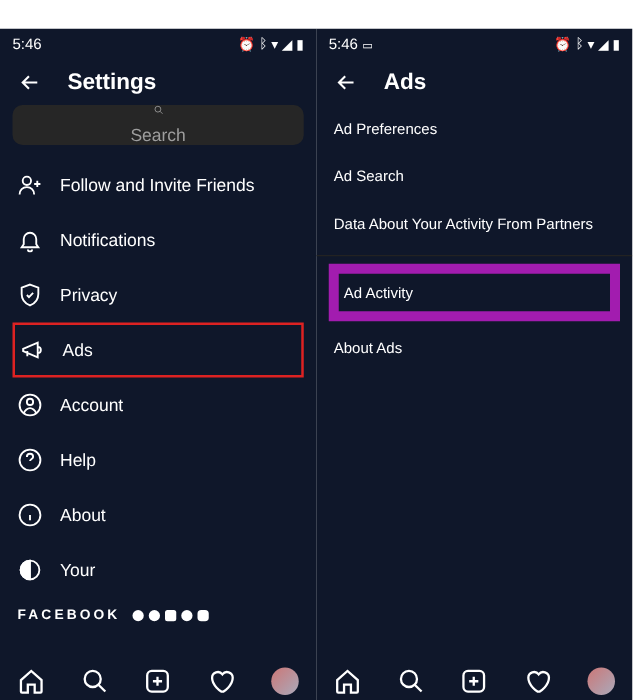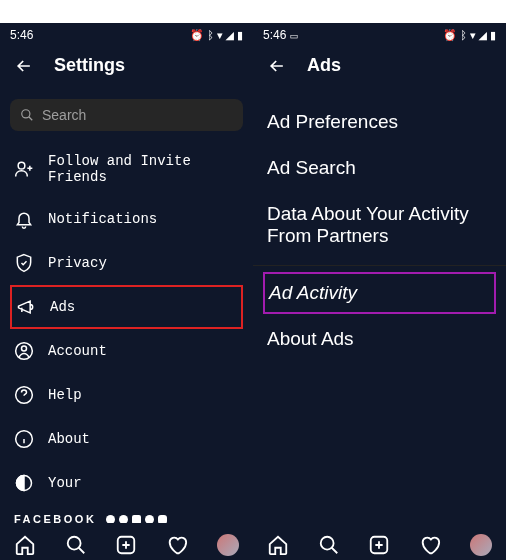--- a/index.html
+++ b/index.html
@@ -3,46 +3,46 @@
 <meta charset="utf-8">
 <style>
 * { margin: 0; padding: 0; box-sizing: border-box; }
 body { background: #fff; font-family: -apple-system, Helvetica, Arial, sans-serif; width: 506px; height: 560px; display: flex; }
 .phone { width: 253px; height: 544px; background: #0f172a; color: #fff; display: flex; flex-direction: column; position: relative; overflow: hidden; margin-top: 23px; }
 
 .status-bar { height: 24px; display: flex; justify-content: space-between; align-items: center; padding: 0 10px; font-size: 12px; font-weight: 500; }
 .status-icons { display: flex; gap: 3px; align-items: center; }
 .status-icons .i { font-size: 11px; }
 
-.header { display: flex; align-items: center; gap: 20px; padding: 8px 14px 23px; }
+.header { display: flex; align-items: center; gap: 20px; padding: 8px 14px 8px; }
 .header .back { width: 20px; height: 20px; }
 .header .title { font-size: 18px; font-weight: 600; }
 
-.search { margin: 0 10px 10px; background: #262626; border-radius: 8px; height: 32px; display: flex; align-items: center; padding: 0 10px; gap: 8px; color: #9e9e9e; font-size: 14px; }
+.search { margin: 0 10px 10px; background: #262626; border-radius: 8px; height: 32px; display: flex; align-items: center; padding: 0 10px; gap: 8px; color: #9e9e9e; font-size: 14px; flex-direction: column; }
 
 .content { flex: 1; overflow: hidden; }
-.row { display: flex; align-items: center; gap: 14px; padding: 12px 14px; font-size: 14px; font-family: Liberation Mono, monospace; }
+.row { display: flex; align-items: center; gap: 14px; padding: 12px 14px; font-size: 14px; }
 .row svg, .row .icon { width: 20px; height: 20px; flex-shrink: 0; }
 .highlight { border: 2px solid #d22; margin: 0 10px; padding-left: 2px; padding-right: 2px; }
 .highlight .row { padding: 10px 2px; }
 
 .section-label { font-size: 13px; font-weight: 600; padding: 14px 14px 4px; color: #fff; }
-.simple-row { padding: 12px 14px; font-size: 19px; }
+.simple-row { padding: 12px 14px; font-size: 12px; }
 .hr { height: 1px; background: #222; margin: 6px 0; }
 
 .fb-block { padding: 8px 14px; font-size: 11px; }
 .fb-title { font-size: 11px; letter-spacing: 2.5px; font-weight: 600; display: flex; align-items: center; gap: 6px; }
 .fb-apps { display: flex; gap: 4px; margin-left: 4px; }
 .fb-apps .app { width: 9px; height: 9px; background: #fff; border-radius: 2px; }
 
 .nav { height: 44px; display: flex; justify-content: space-around; align-items: center; border-top: 0; position: relative; }
 .nav svg { width: 22px; height: 22px; }
 .nav .avatar { width: 22px; height: 22px; border-radius: 50%; background: linear-gradient(135deg,#c77,#aab); }
 .nav-line { position: absolute; bottom: 2px; left: 50%; transform: translateX(-50%); width: 90px; height: 3px; background: #fff; border-radius: 2px; }
-.highlight2 { border: 2px solid #a21caf; margin: 2px 10px; font-style: italic; }
+.highlight2 { border: 8px solid #a21caf; margin: 2px 10px; }
 .highlight2 .simple-row { padding: 8px 4px; }
 </style>
 </head>
 <body>
 
 <div class="phone left">
   <div class="status-bar">
     <span>5:46</span>
     <div class="status-icons">
       <span class="i">⏰</span>

